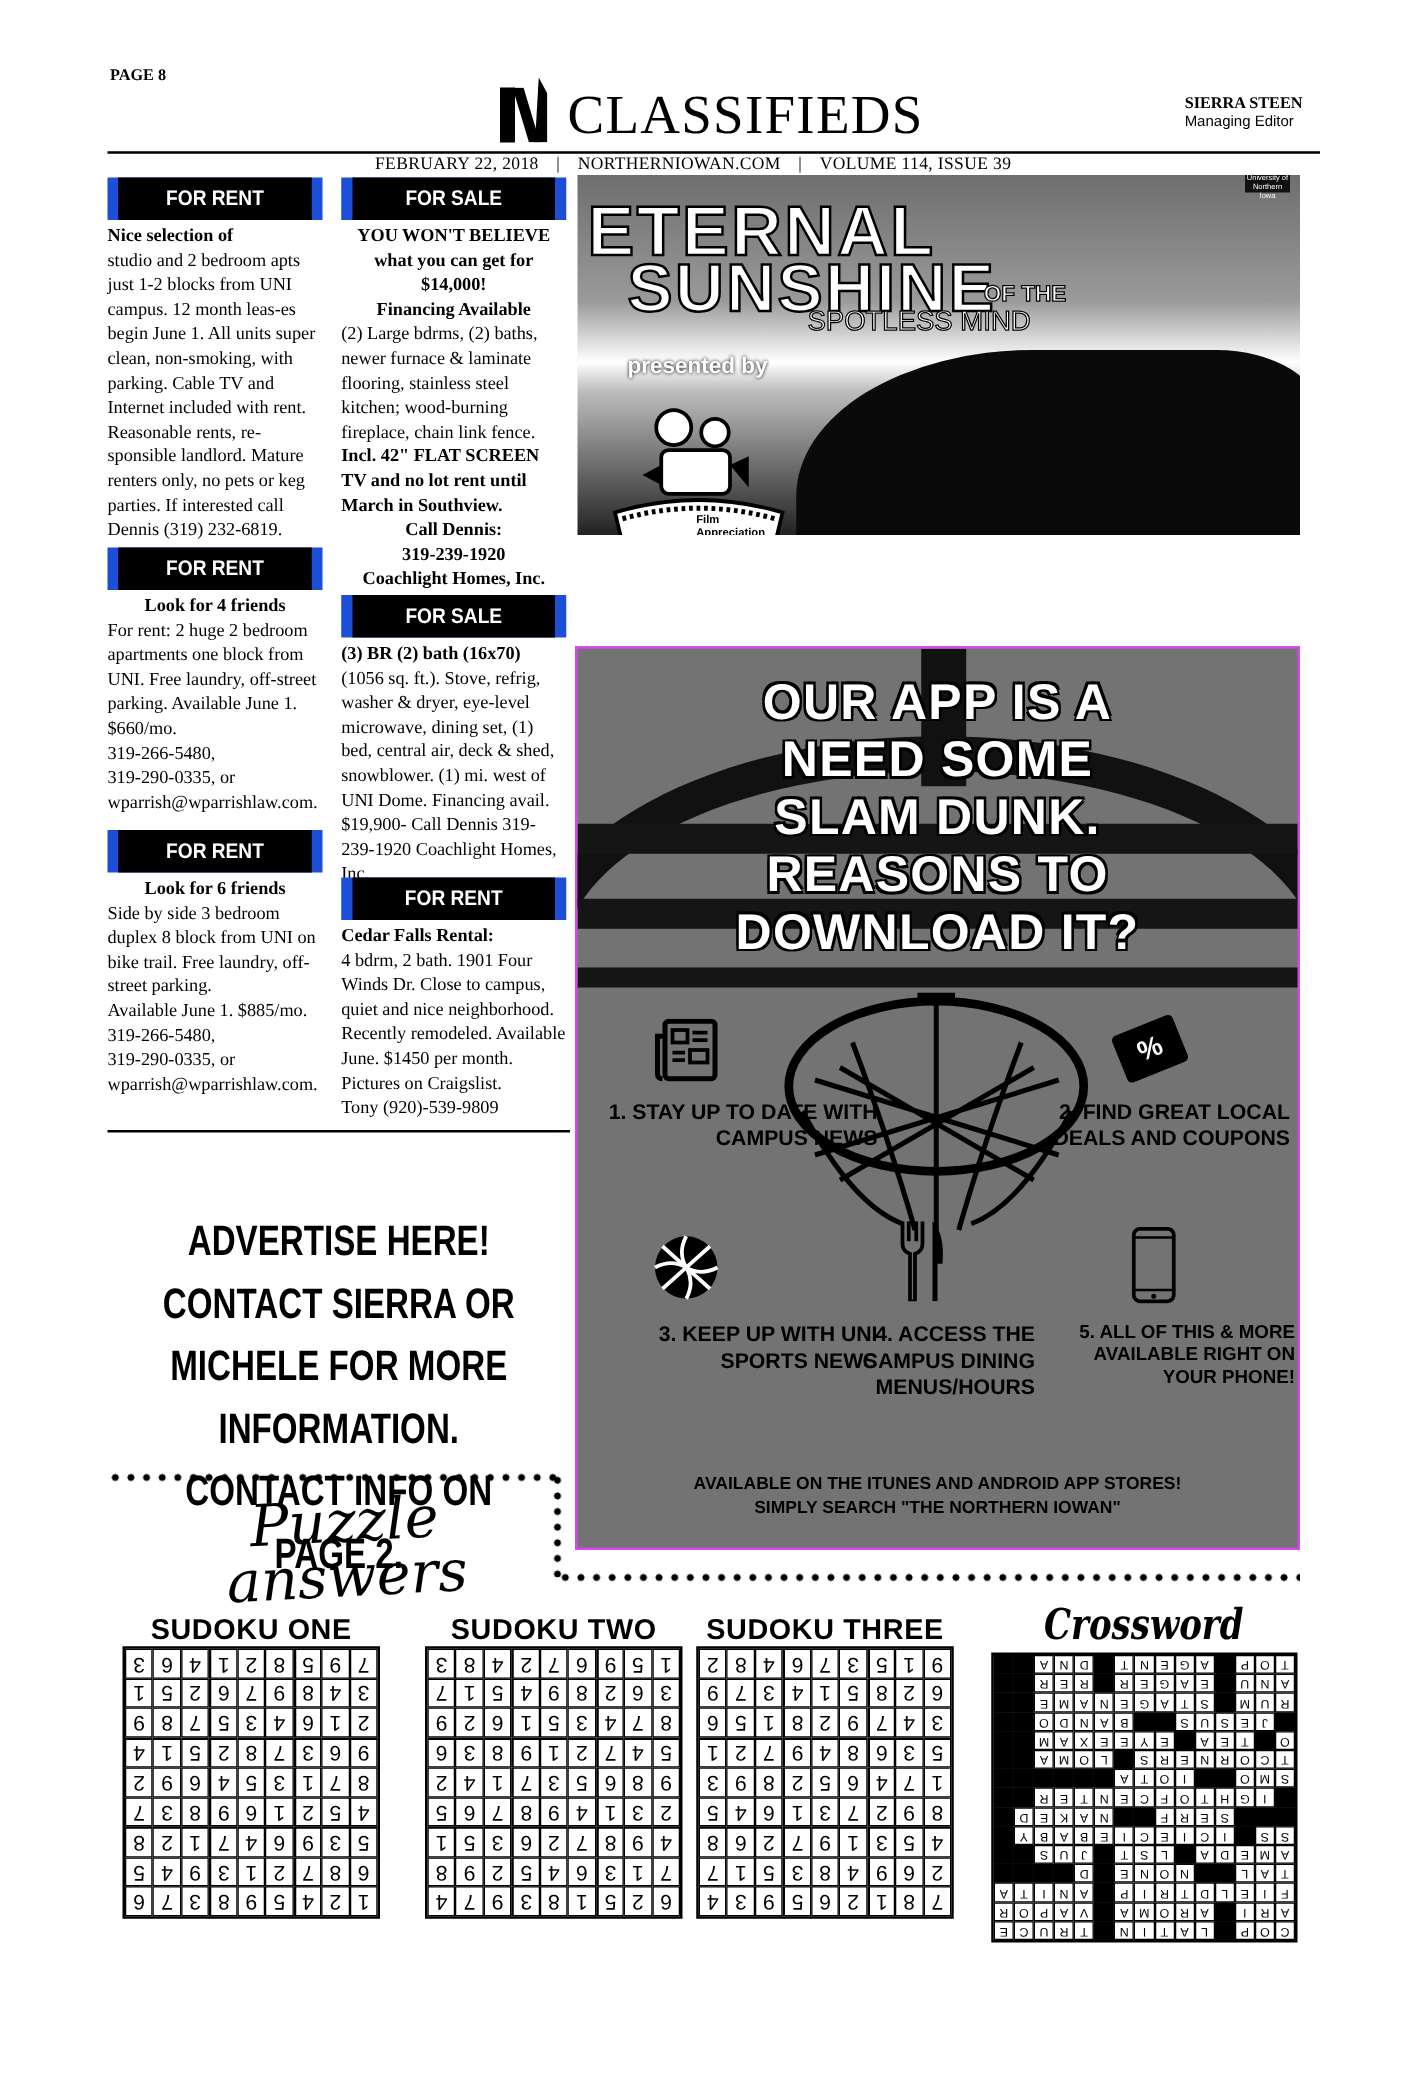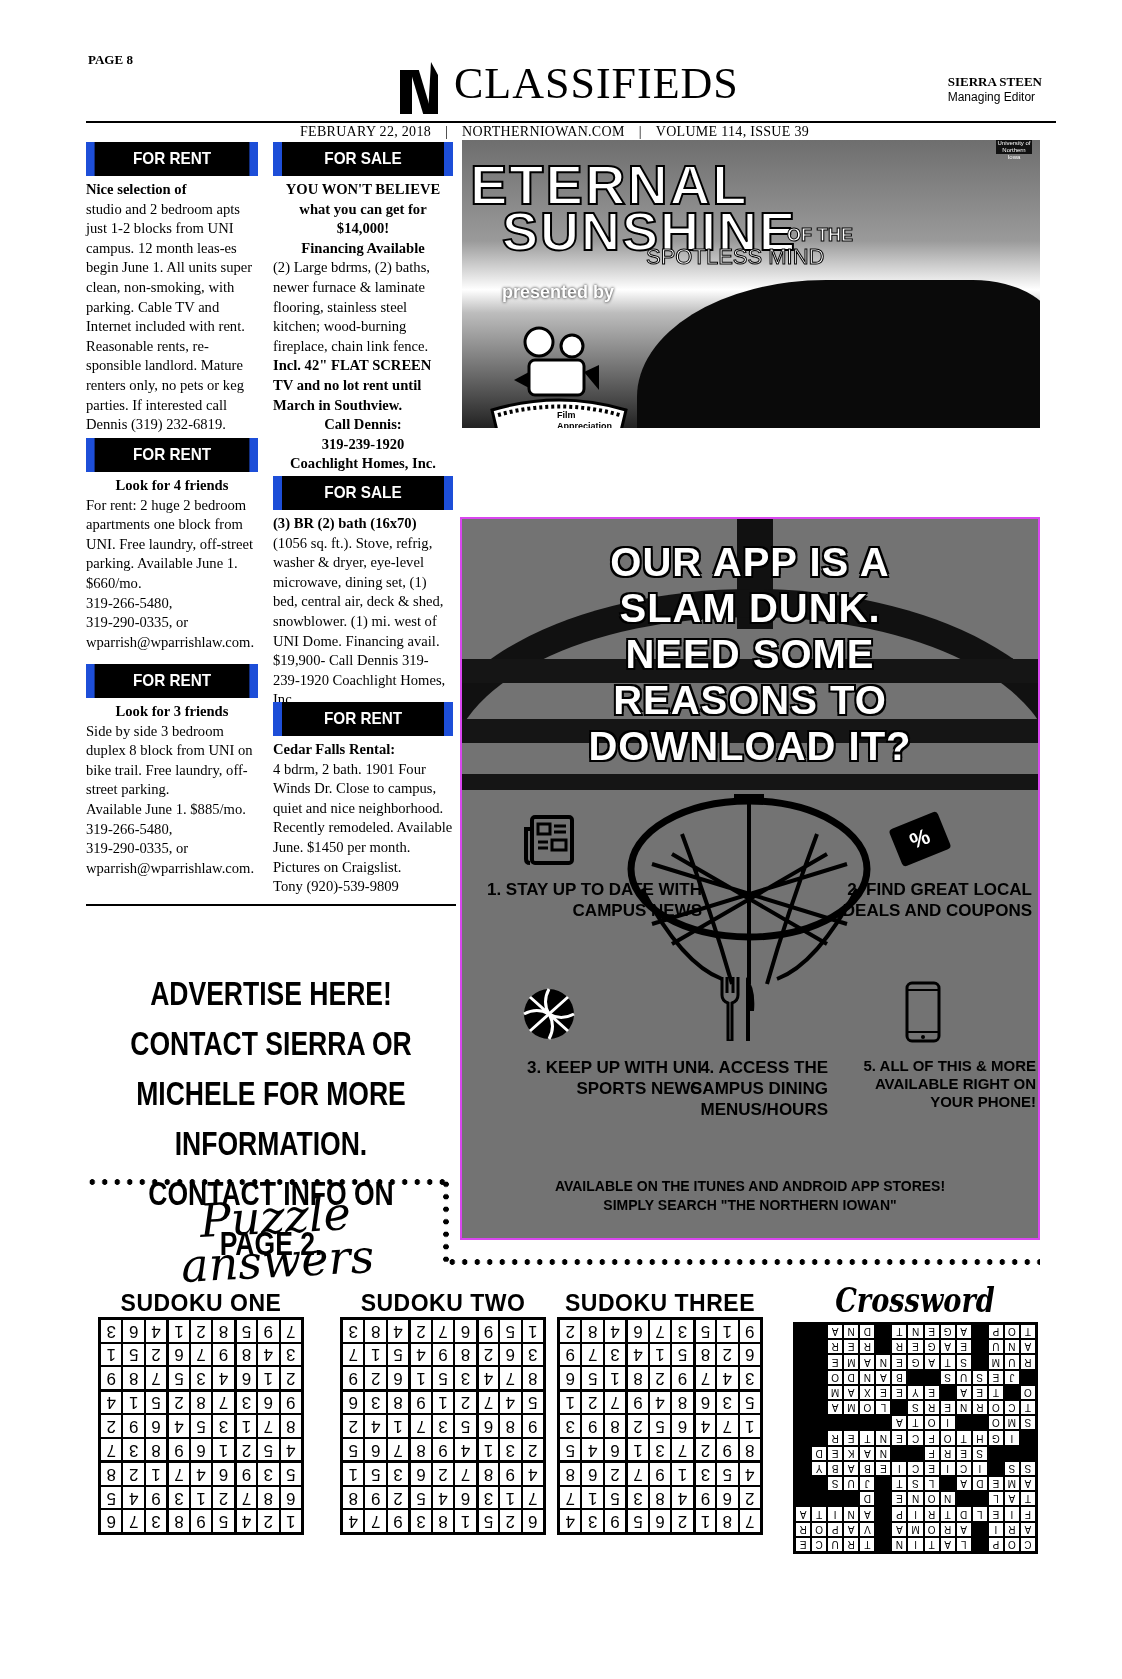--- a/index.html
+++ b/index.html
@@ -1,19 +1,19 @@
 <!DOCTYPE html>
 <html><head>
 <meta charset="utf-8">
 <style>
   *{box-sizing:border-box;margin:0;padding:0}
   body{width:1122px;height:1679px;background:#fff;color:#000;font-family:"Liberation Serif",serif;position:relative;overflow:hidden}
   .abs{position:absolute}
   .pageno{left:88px;top:52px;font-size:13px;font-weight:bold}
-  .masthead{left:400px;top:62px;display:flex;}
+  .masthead{left:400px;top:62px;display:flex;align-items:flex-end}
   .logo{width:44px;height:52px;position:relative;margin-right:10px}
   .logo .bar1{position:absolute;left:0;top:8px;width:12px;height:44px;background:#000}
   .logo .bar2{position:absolute;left:10px;top:8px;width:22px;height:44px;background:#000;clip-path:polygon(0 0,40% 0,100% 100%,60% 100%)}
   .logo .bar3{position:absolute;left:28px;top:0;width:10px;height:52px;background:#000;clip-path:polygon(30% 0,100% 25%,100% 100%,0 100%)}
   .title{font-size:44px;letter-spacing:1px;line-height:1}
   .editor{right:80px;top:74px;}
   .editor .n{font-size:13px;font-weight:bold}
   .editor .r{font-family:"Liberation Sans",sans-serif;font-size:12px}
   .rule{left:86px;width:970px;top:121px;border-top:2px solid #000}
   .dateline{left:300px;top:124px;font-size:14px;display:flex;gap:14px;letter-spacing:.3px}
@@ -96,21 +96,21 @@
   <div class="bold center">Look for 4 friends</div>
   <div>For rent: 2 huge 2 bedroom apartments one block from UNI. Free laundry, off-street parking. Available June 1. $660/mo.</div>
   <div>319-266-5480,</div>
   <div>319-290-0335, or</div>
   <div>wparrish@wparrishlaw.com.</div>
 </div>
 <div class="abs col" style="left:86px;top:664px;width:172px">
   <div class="hdrwrap">
       <div class="hdr">FOR RENT</div>
     </div>
-  <div class="bold center">Look for 3 friends</div>
+  <div class="bold center">Look for 6 friends</div>
   <div>Side by side 3 bedroom duplex 8 block from UNI on bike trail. Free laundry, off-street parking.</div>
   <div>Available June 1. $885/mo.</div>
   <div>319-266-5480,</div>
   <div>319-290-0335, or</div>
   <div>wparrish@wparrishlaw.com.</div>
 </div>
 
 <div class="abs col" style="left:273px;top:142px;width:180px">
   <div class="hdrwrap">
       <div class="hdr">FOR SALE</div>
@@ -170,22 +170,22 @@
 </div>
 
 <div class="abs app">
   <div class="pole"></div>
   <div class="rim"></div>
   <div class="stripe" style="top:140px"></div>
   <div class="stripe" style="top:200px"></div>
   <div class="stripe" style="top:255px;height:16px"></div>
   <div class="head">
     <div>OUR APP IS A</div>
+    <div>NEED SOME</div>
     <div>SLAM DUNK.</div>
-    <div>NEED SOME</div>
     <div>REASONS TO</div>
     <div>DOWNLOAD IT?</div>
   </div>
   <svg class="hoop" viewBox="0 0 255 200">
     <rect x="112" y="0" width="30" height="10" fill="#000"></rect>
     <ellipse cx="127" cy="75" rx="118" ry="68" fill="none" stroke="#000" stroke-width="7"></ellipse>
     <path d="M20 95 Q60 170 100 185 M235 95 Q195 170 155 185 M60 40 Q90 120 110 190 M195 40 Q165 120 145 190 M127 10 L127 190 M30 70 L225 130 M225 70 L30 130 M50 150 L205 60 M205 150 L50 60" fill="none" stroke="#000" stroke-width="4"></path>
   </svg>
   <svg class="ricon" style="left:62px;top:296px" width="52" height="52" viewBox="0 0 52 52">
     <rect x="8" y="2" width="40" height="46" rx="3" fill="none" stroke="#000" stroke-width="4"></rect>

